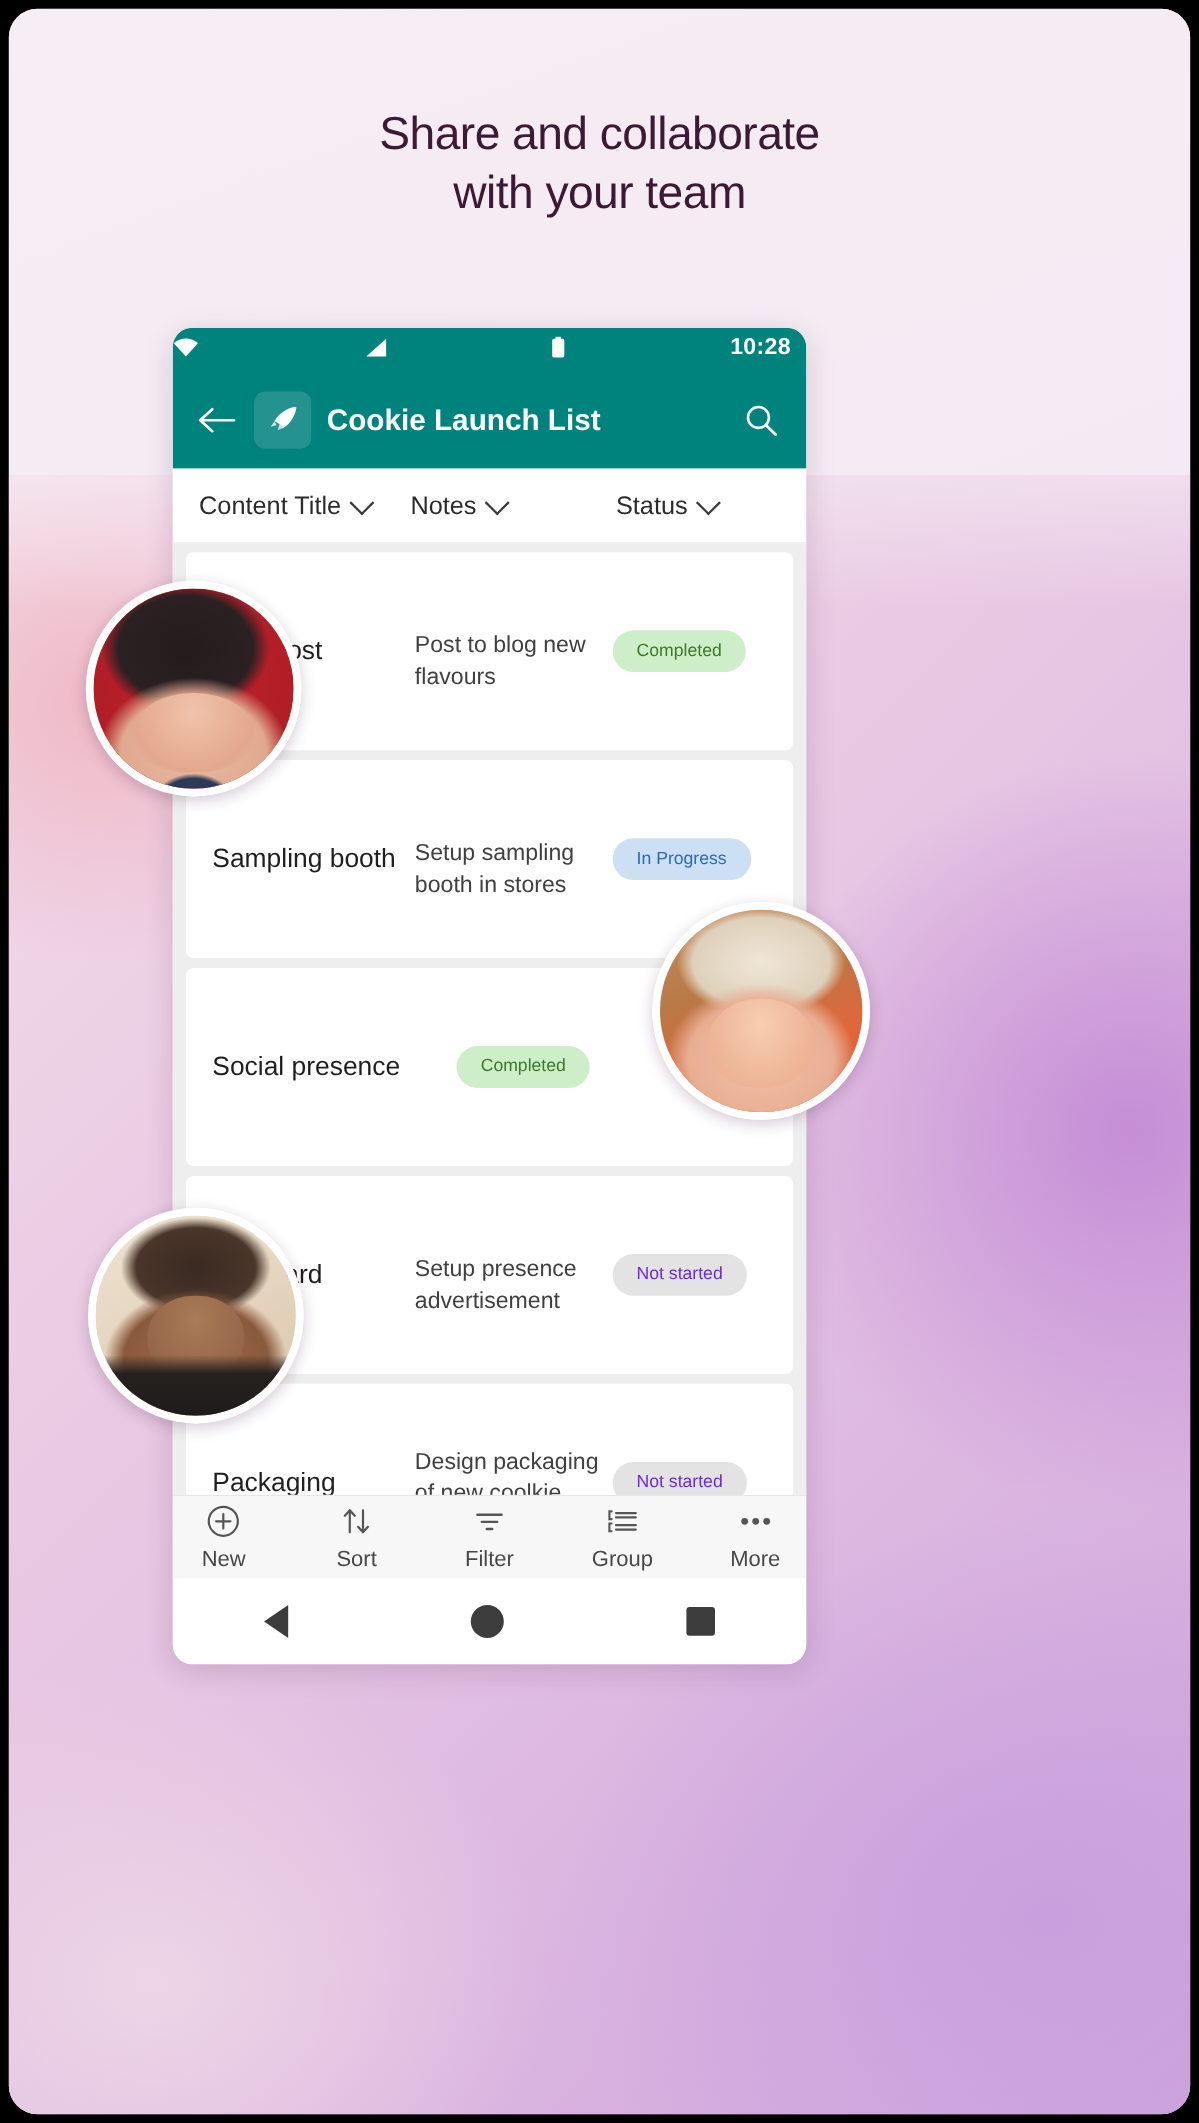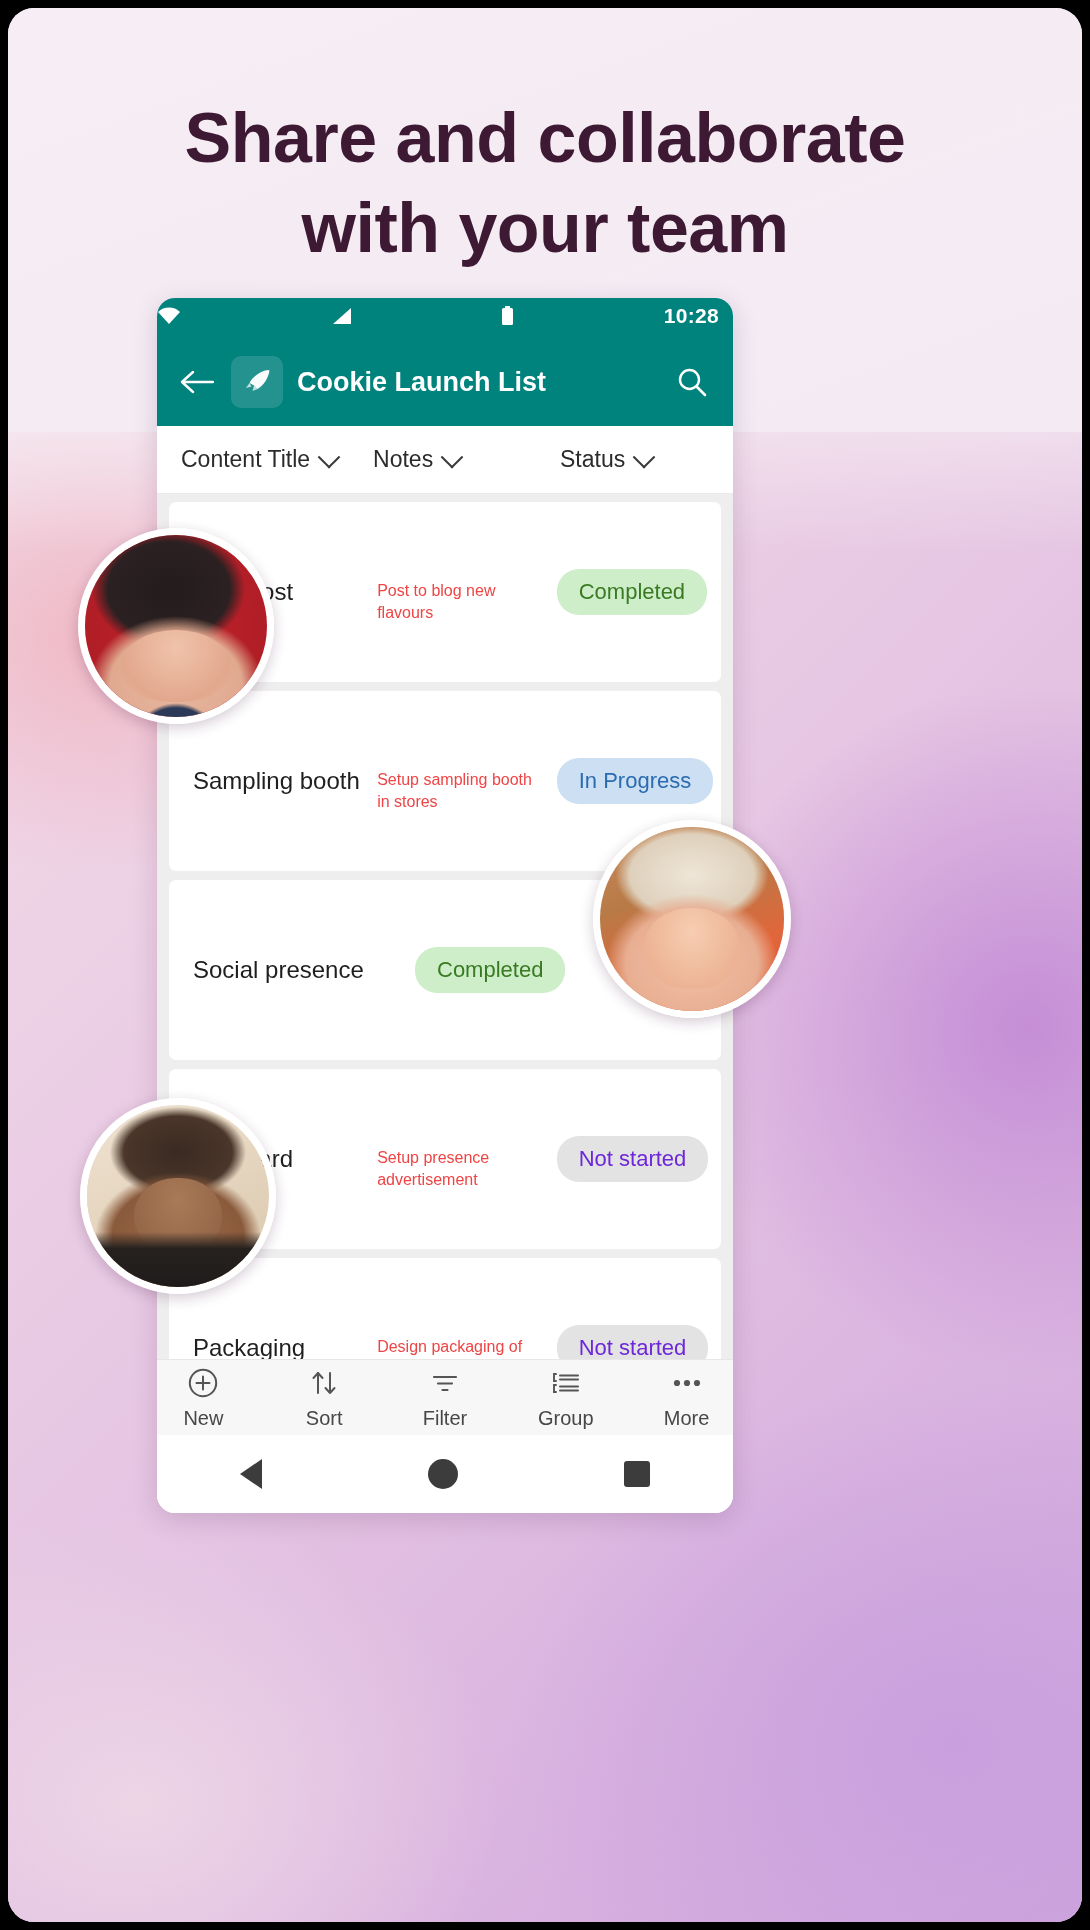--- a/index.html
+++ b/index.html
@@ -38,22 +38,22 @@
   .bg-bottom::after{
     content:""; position:absolute; inset:0;
     background: linear-gradient(180deg, rgba(246,238,244,.55) 0%, rgba(246,238,244,0) 120px);
   }
 
   
   #headline {
     position:absolute; left:0; top:86px; width:100%;
     text-align:center;
     color:#3d1934;
-    font-weight:bold;
-    font-size:70px;
+    font-weight:normal;
+    font-size:42px;
     line-height:1.28;
     letter-spacing:-0.5px;
     z-index:5;
   }
   #headline .l { display:block; }
 
   
   #phone {
     position:absolute; left:149px; top:290px;
     width:576px; height:1215px;
@@ -113,25 +113,25 @@
   
   .list {
     position:absolute; left:0; top:196px; width:100%; bottom:154px;
     background:#efeeee; padding:8px 12px 0 12px; overflow:hidden;
   }
   .row {
     background:#fff; border-radius:7px; margin-bottom:9px;
     height:180px; display:flex; align-items:center; padding-left:24px;
   }
   .cell-title { width:222px; font-size:24px; color:#1f1f1f; padding-right:10px; }
-  .cell-notes { width:216px; font-size:16px; color:#ef4444; line-height:1.36; padding-right:12px;margin-top:20px; }
+  .cell-notes { width:216px; font-size:21px; color:#404040; line-height:1.36; padding-right:12px;margin-top:20px; }
   .cell-status { width:200px; }
   .badge {
     display:inline-block; border-radius:22px; padding:10px 22px;
-    font-size:22px; white-space:nowrap;
+    font-size:16px; white-space:nowrap;
   }
   .badge.done   { background:#cdeec9; color:#3a7a22; }
   .badge.prog   { background:#ccdff3; color:#2b6cb0; }
   .badge.notst  { background:#e4e3e3; color:#6d28d9; }
 
   
   .toolbar {
     position:absolute; left:0; bottom:78px; width:100%; height:76px;
     background:#f7f7f7; border-top:1px solid #e7e7e7;
     display:flex; align-items:center; justify-content:space-around;gap:28px;

